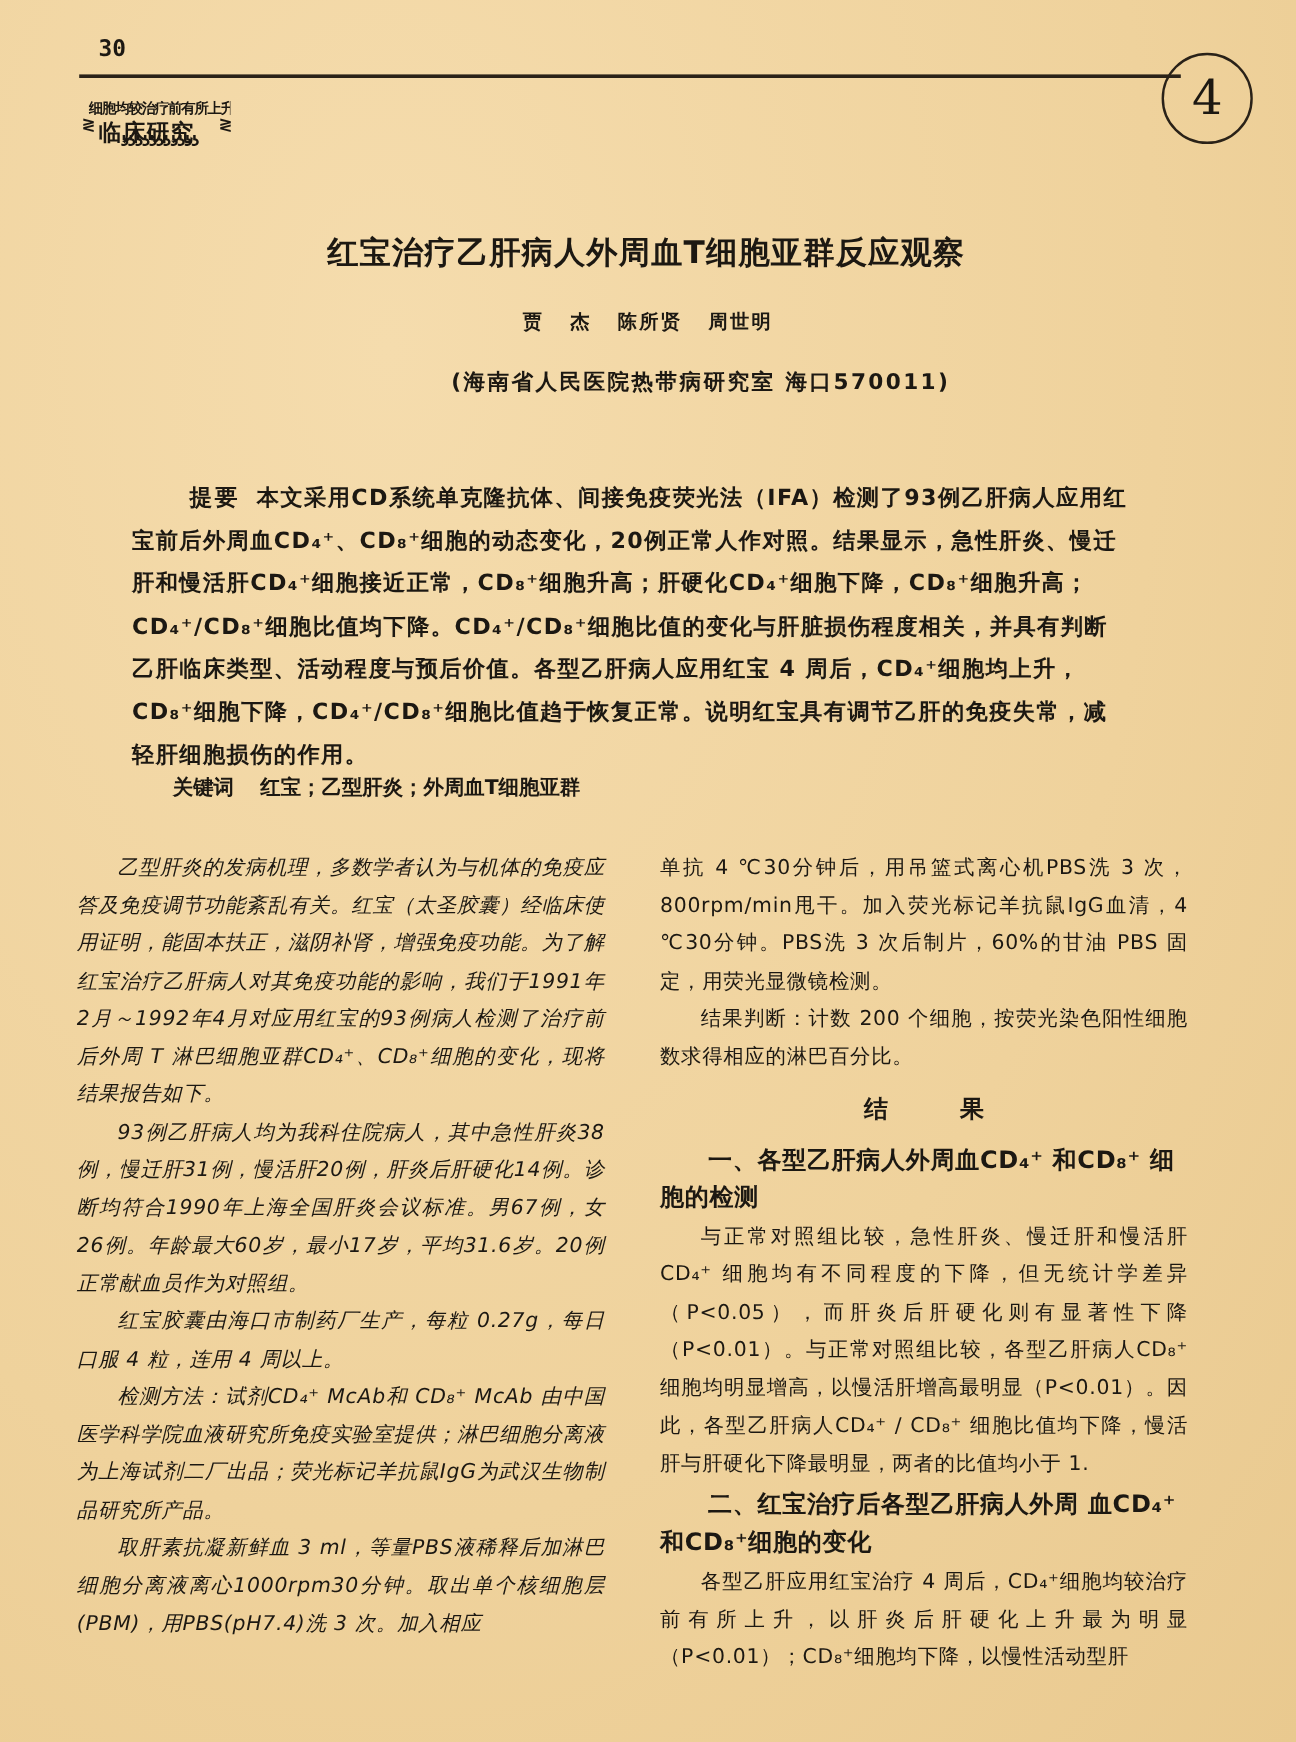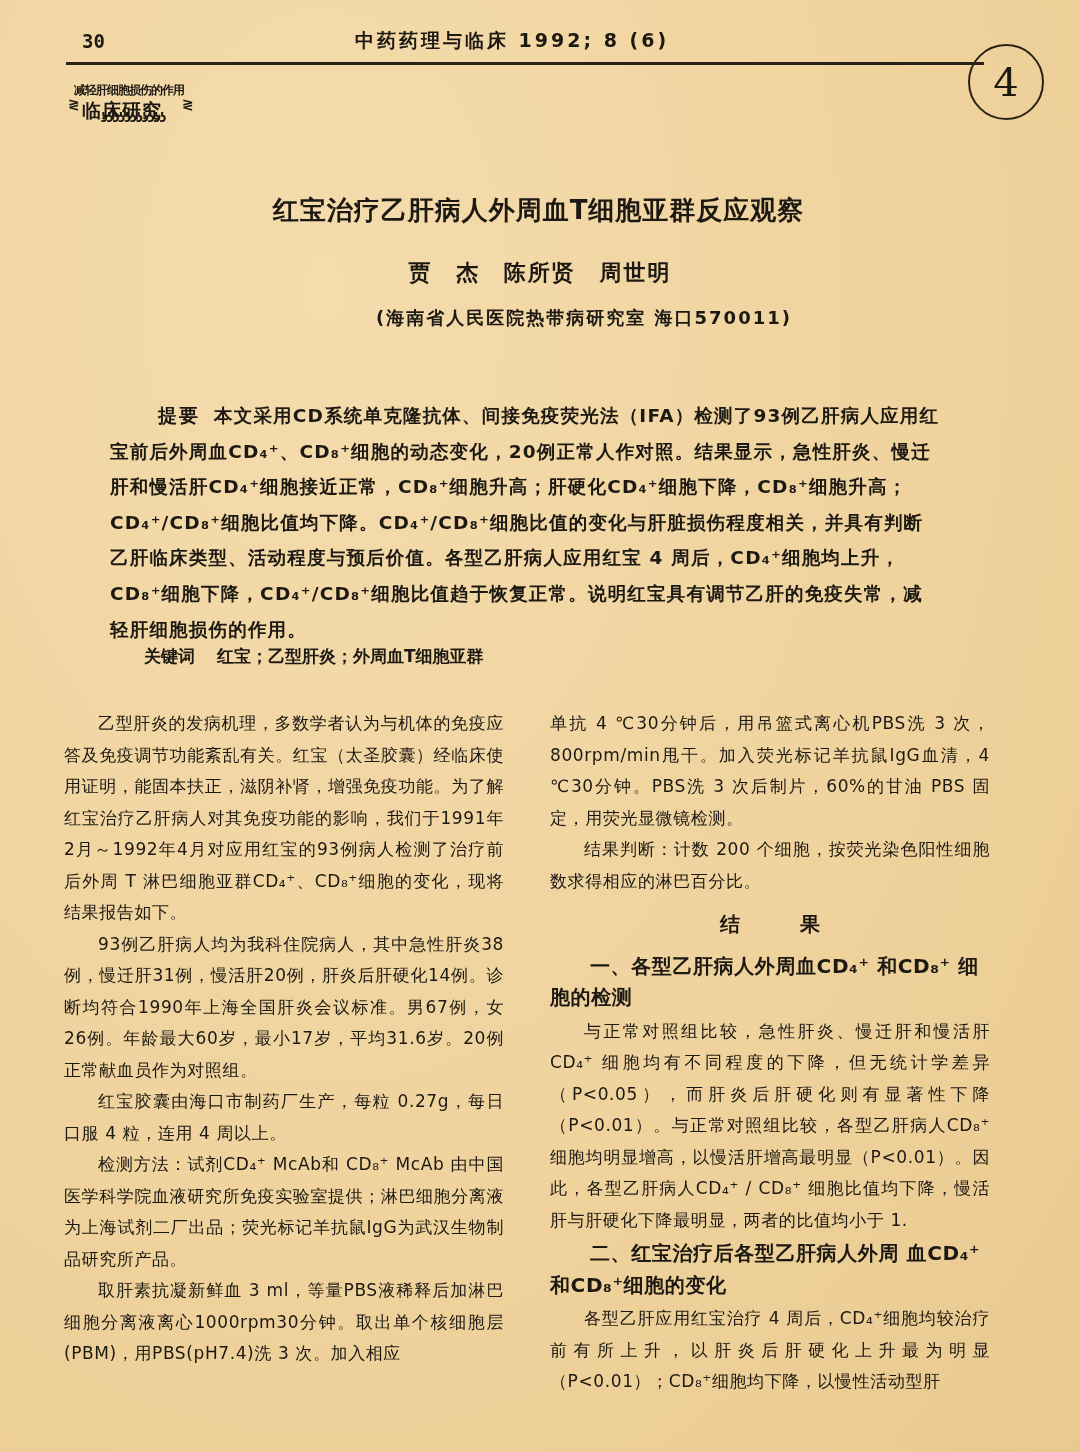--- a/index.html
+++ b/index.html
@@ -18,49 +18,48 @@
   .rule { position:absolute; top:62px; left:66px; width:918px; height:3px; background:#2a2218; }
   .circled { position:absolute; left:968px; top:44px; width:72px; height:72px; border:2px solid #2a2218; border-radius:50%;
              font-family:"DejaVu Serif", serif; font-size:40px; line-height:72px; text-align:center; }
   .badge { position:absolute; left:68px; top:84px; width:128px; height:52px; }
   .badge-border-top, .badge-border-bottom { position:absolute; left:6px; width:118px; font-size:12px; font-weight:bold; letter-spacing:-1px; line-height:12px; overflow:hidden; white-space:nowrap; }
   .badge-border-top { top:0; }
   .badge-border-bottom { top:28px;text-align:center; }
   .badge-label { position:absolute; left:14px; top:14px; font-weight:bold; font-size:19px; letter-spacing:1px; }
   .badge-side { position:absolute; top:12px; font-size:14px; font-weight:bold; }
   .title { position:absolute; top:193px; left:0; width:1077px; text-align:center; font-weight:bold; font-size:26px; letter-spacing:1px; }
-  .authors { position:absolute; top:258px; left:0; width:1080px; text-align:center; font-weight:bold; font-size:22px; letter-spacing:2px; word-spacing:14px; }
+  .authors { position:absolute; top:258px; left:0; width:1080px; text-align:center; font-weight:bold; font-size:16px; letter-spacing:2px; word-spacing:14px; }
   .affil { position:absolute; top:306px; left:0; width:1080px; text-align:center; font-weight:bold; font-size:18px; letter-spacing:2px;padding-left:44px; }
   .abstract { position:absolute; top:398px; left:110px; width:832px; font-size:18.5px; font-weight:bold; line-height:35.6px; letter-spacing:1.2px; }
   .abstract .lead { font-size:19px; margin-left:48px; margin-right:14px; letter-spacing:2px; }
   .keywords { position:absolute; top:645px; left:144px; font-size:17px; font-weight:bold; }
   .keywords .kw-label { margin-right:16px; }
   .col { position:absolute; font-size:17px; line-height:31.5px; letter-spacing:0.6px; }
-  .col-left { left:64px; top:708px; width:440px; }
+  .col-left { left:64px; top:708px; width:440px;font-style:italic; }
   .col-right { left:550px; top:708px; width:440px; }
   .para { text-indent:2em; text-align:justify; margin:0; }
   .para.noindent { text-indent:0; }
   .sec-head { font-weight:bold; text-align:center; font-size:18px; margin:12px 0 10px 0; letter-spacing:1px; }
   .sec-head.wide { letter-spacing:60px; padding-left:60px; font-size:20px; }
   .sub-head { font-weight:bold; text-indent:2em; font-size:20px; margin:2px 0; }
 </style>
 </head>
 <body>
 
 <div class="page">
 
   <div class="header-row">
     <span class="page-num">30</span>
-    <span class="journal">中药药理与临床 1992; 8 (6)</span>
   </div>
   <div class="rule"></div>
   <div class="circled">4</div>
 
   <div class="badge">
-    <div class="badge-border-top">减轻肝细胞损伤的作用</div>
+    <div class="badge-border-top">细胞均较治疗前有所上升</div>
     <span class="badge-side" style="left:0">≷</span>
     <div class="badge-label">临床研究</div>
     <span class="badge-side" style="left:114px">≷</span>
     <div class="badge-border-bottom">ʖʖʖʖʖʖʖʖʖʖʖ</div>
   </div>
 
   <h1 class="title" style="margin:0">红宝治疗乙肝病人外周血T细胞亚群反应观察</h1>
   <div class="authors">贾 杰  陈所贤  周世明</div>
   <div class="affil">(海南省人民医院热带病研究室  海口570011)</div>
 

